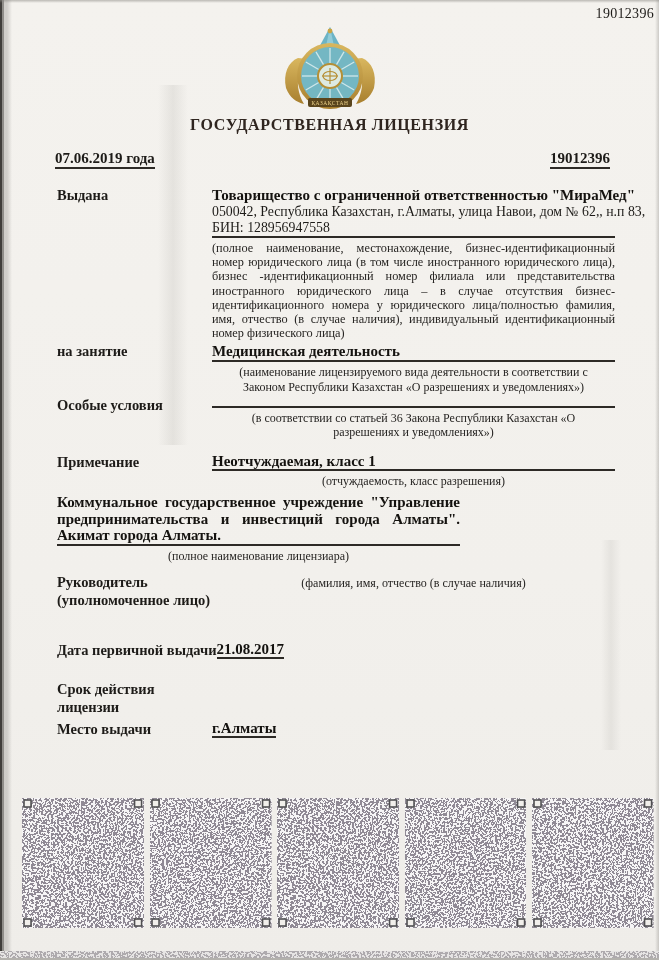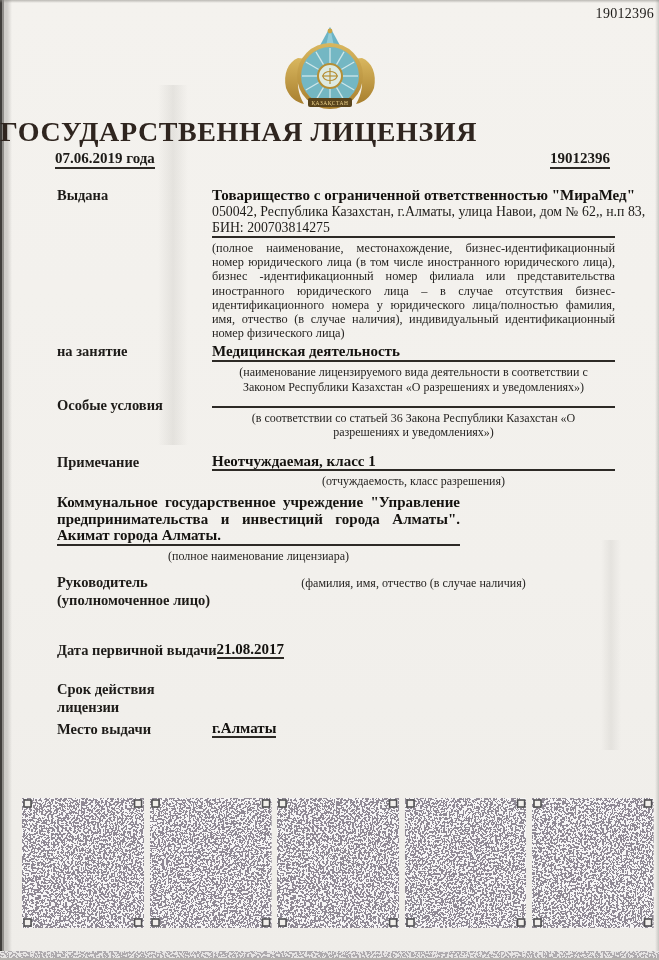--- a/index.html
+++ b/index.html
@@ -17,22 +17,22 @@
     background:linear-gradient(270deg,rgba(130,128,124,.35),rgba(130,128,124,0));}
   .crease1{position:absolute;left:158px;top:85px;width:30px;height:360px;
     background:linear-gradient(90deg,rgba(150,148,142,0),rgba(150,148,142,.16),rgba(150,148,142,0));}
   .crease2{position:absolute;right:38px;top:540px;width:20px;height:210px;
     background:linear-gradient(90deg,rgba(150,148,142,0),rgba(150,148,142,.14),rgba(150,148,142,0));}
 
   .corner-number{position:absolute;top:6px;right:5px;font-size:14px;letter-spacing:.3px;}
 
   .emblem{position:absolute;top:26px;left:50%;transform:translateX(-50%);}
 
-  .title{position:absolute;top:116px;left:0;width:100%;text-align:left;
-    font-size:28px;font-weight:bold;letter-spacing:.6px;color:#2f251f;}
+  .title{position:absolute;top:116px;left:0;width:100%;text-align:center;
+    font-size:16px;font-weight:bold;letter-spacing:.6px;color:#2f251f;}
 
   .date-row{position:absolute;top:150px;left:55px;right:49px;display:flex;
     justify-content:space-between;font-size:15px;font-weight:bold;gap:11px;}
   .inline-u{border-bottom:2px solid #2d2a26;display:inline-block;padding-bottom:0px;}
 
   .form{position:absolute;left:57px;top:186px;width:558px;font-size:15px;}
   .row{display:flex;}
   .lbl{flex:0 0 155px;font-weight:bold;line-height:18px;font-size:14.5px;}
   .lbl .l2{font-weight:bold;}
   .val{width:403px;}
@@ -143,21 +143,21 @@
   </div>
 
   <div class="form">
 
     <div class="row mb2">
       <div class="lbl">Выдана</div>
       <div class="val">
         <div class="u-box">
           <div class="v-name">Товарищество с ограниченной ответственностью "МираМед"</div>
           <div class="v-addr">050042, Республика  Казахстан, г.Алматы, улица Навои, дом № 62,, н.п  83,</div>
-          <div class="v-bin">БИН: 200703814275</div>
+          <div class="v-bin">БИН: 128956947558</div>
         </div>
         <div class="caption fine">(полное наименование, местонахождение, бизнес-идентификационный номер юридического лица (в том числе иностранного юридического лица), бизнес -идентификационный номер филиала или представительства иностранного юридического лица – в случае отсутствия бизнес-идентификационного номера у юридического лица/полностью фамилия, имя, отчество (в случае наличия), индивидуальный идентификационный номер физического лица)</div>
       </div>
     </div>
 
     <div class="row mb2">
       <div class="lbl">на занятие</div>
       <div class="val">
         <div class="u-box">
             <div class="v-strong">Медицинская деятельность</div>

